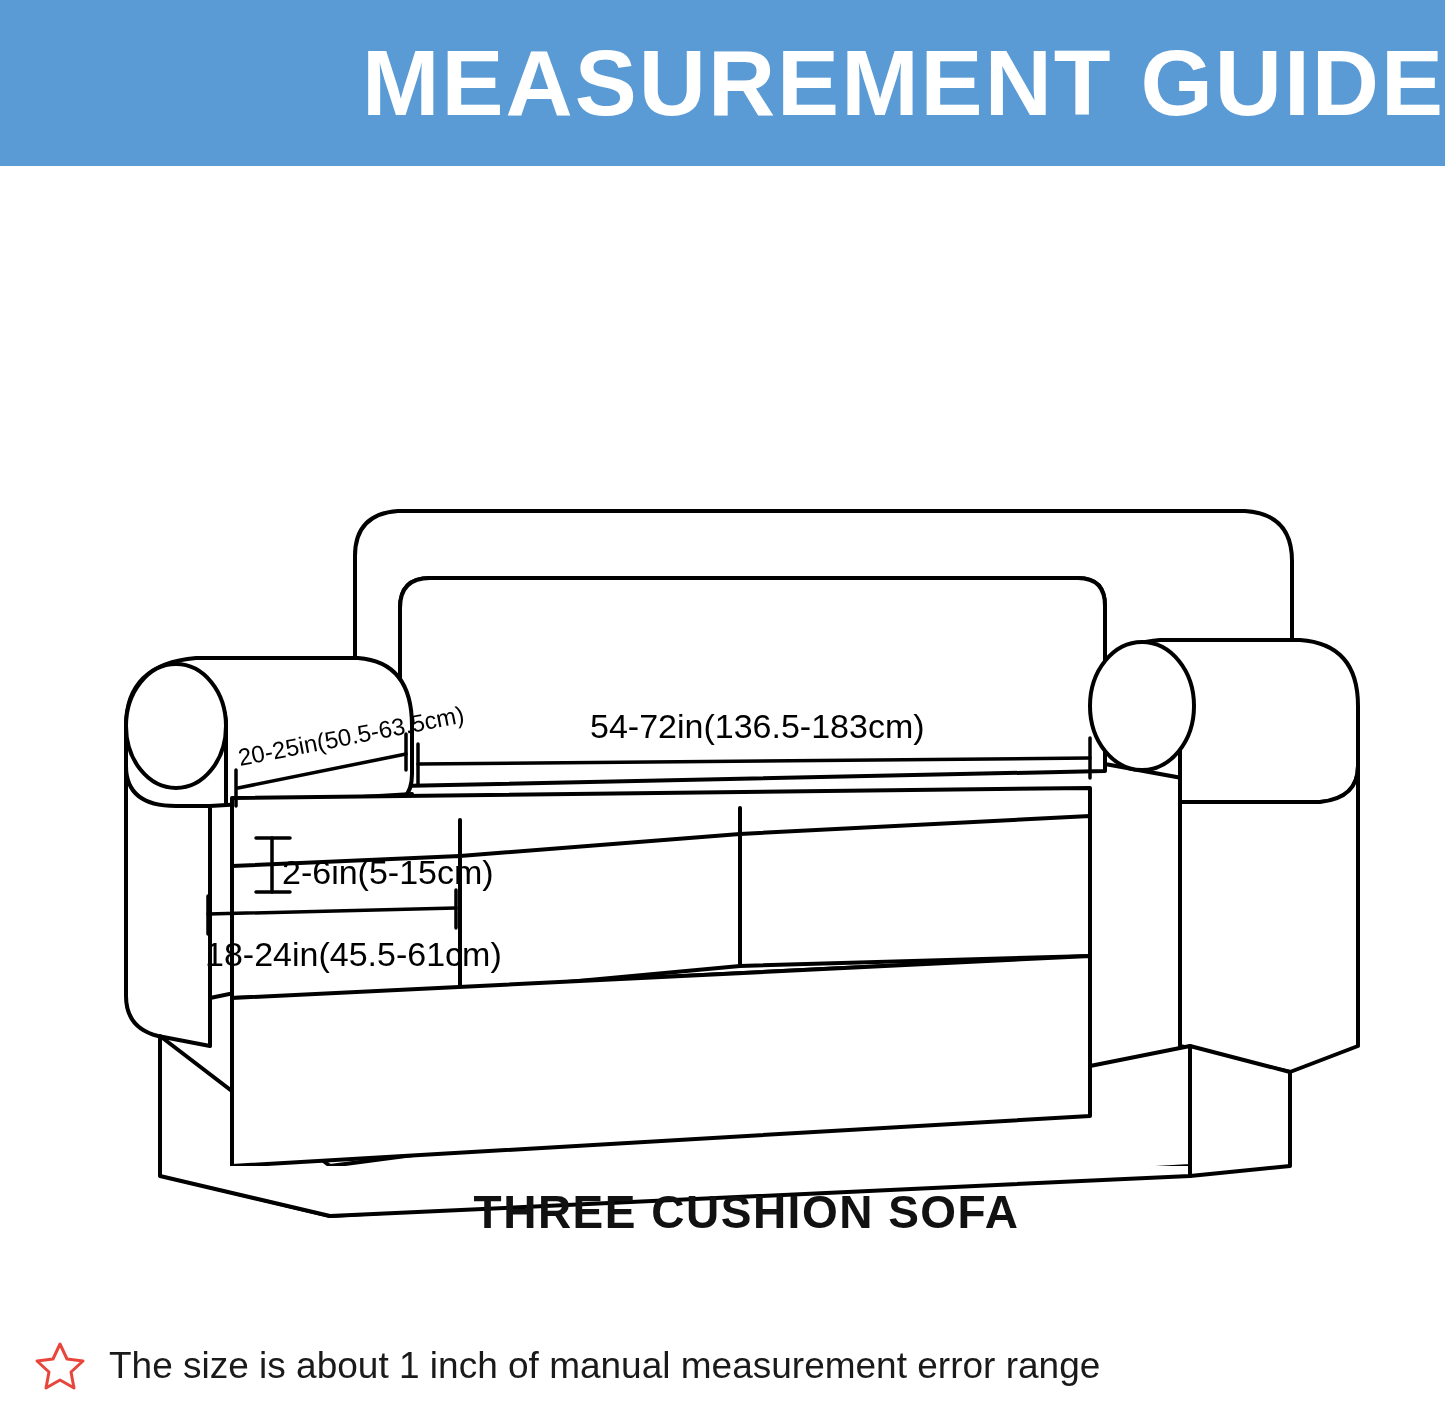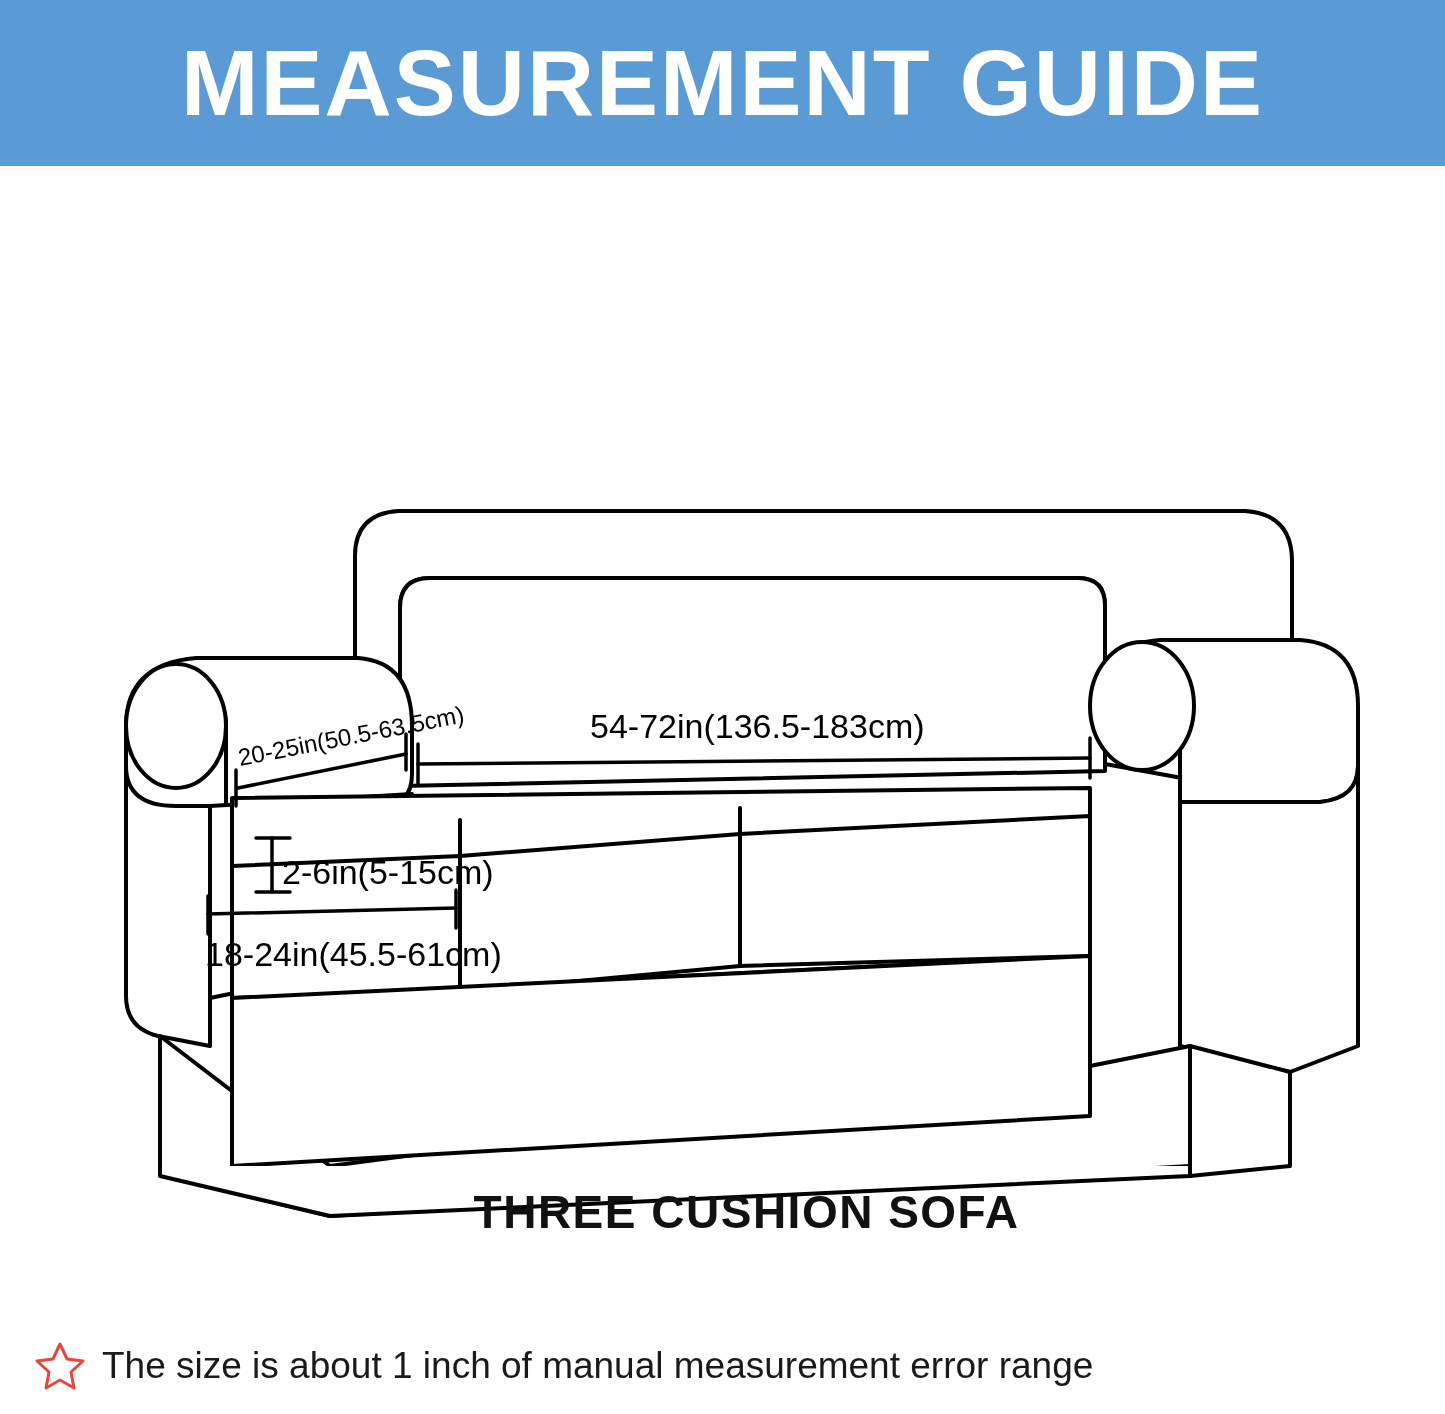--- a/index.html
+++ b/index.html
@@ -22,21 +22,21 @@
   }
   .header-bar {
     position: absolute;
     left: 0;
     top: 0;
     width: 1445px;
     height: 166px;
     background: #5b9bd5;
     display: flex;
     align-items: center;
-    justify-content: center;
+    justify-content: flex-end;
   }
   .header-title {
     color: #ffffff;
     font-size: 93px;
     font-weight: bold;
     letter-spacing: 2px;
     line-height: 1;
     font-family: "Liberation Sans", sans-serif;
     white-space: nowrap;
   }
@@ -77,20 +77,21 @@
     width: 52px;
     height: 52px;
     flex: 0 0 52px;
     margin-right: 16px;
   }
   .footer-text {
     font-size: 37px;
     color: #1a1a1a;
     font-family: "Liberation Sans", sans-serif;
     white-space: nowrap;
+    margin-left: 7px;
   }
   .dim-label {
     font-family: "Liberation Sans", sans-serif;
     fill: #000000;
   }
 </style>
 </head>
 <body>
 
 <div id="page">

